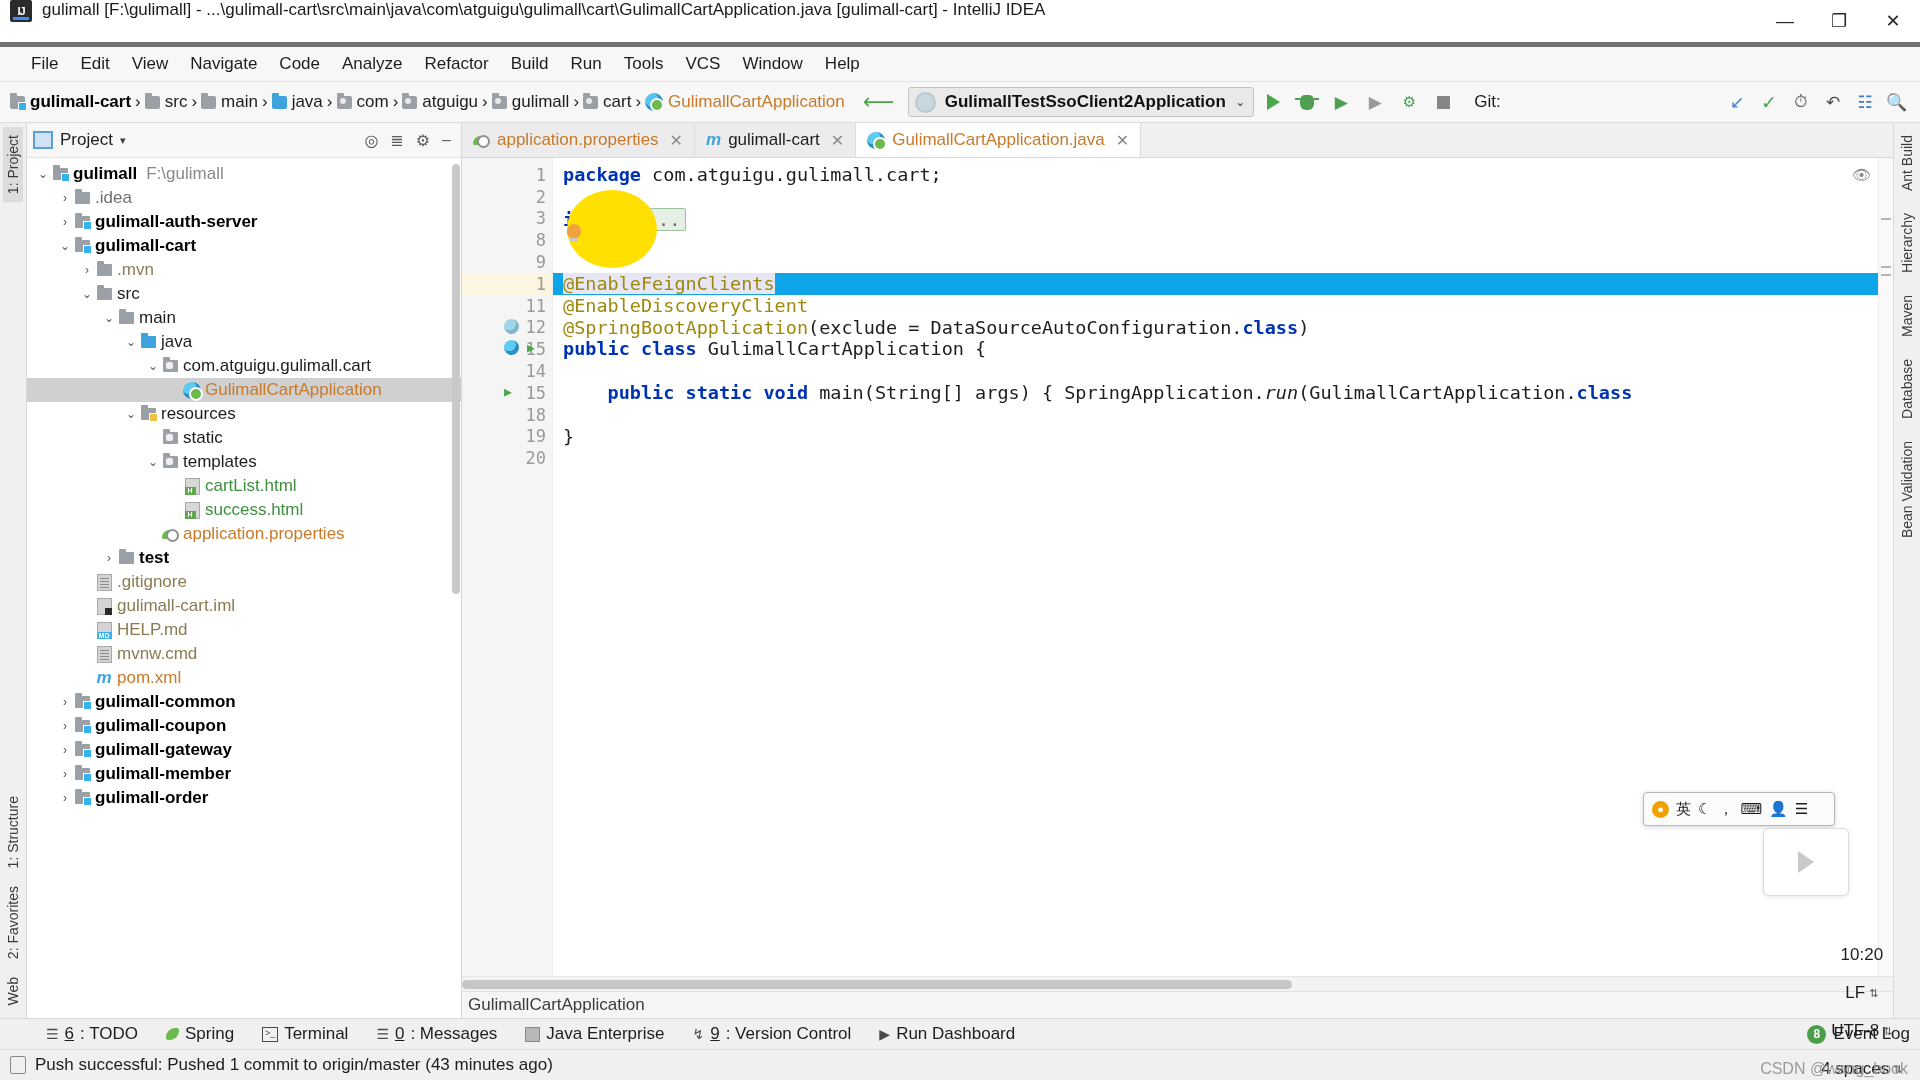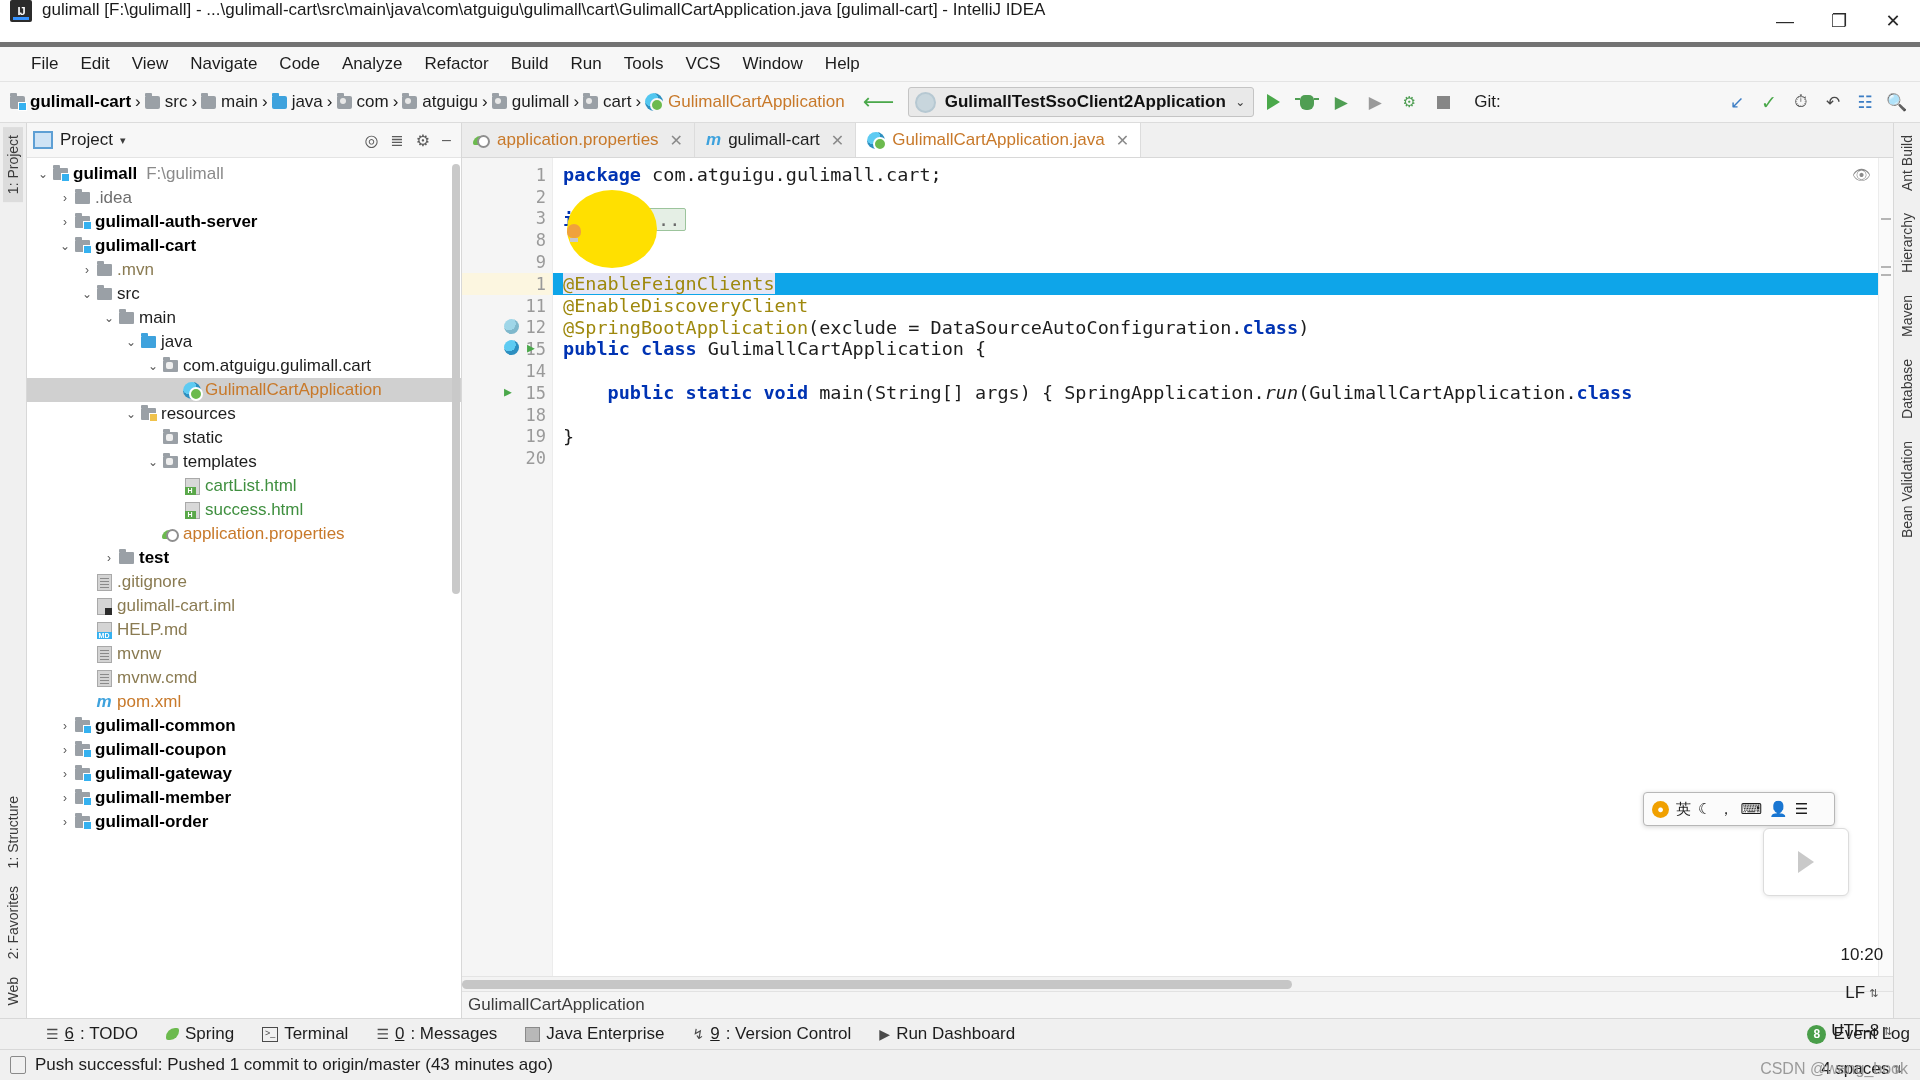--- a/index.html
+++ b/index.html
@@ -490,27 +490,20 @@
             <span class="ticon">
               <span class="doc md"></span>
             </span>
             <span class="lbl tan">HELP.md</span>
           </div>
           <div class="row" style="padding-left: 52px;">
             <span class="arrow none">&nbsp;</span>
             <span class="ticon">
               <span class="doc"></span>
             </span>
-            <span class="lbl tan">mvnw</span>
-          </div>
-          <div class="row" style="padding-left: 52px;">
-            <span class="arrow none">&nbsp;</span>
-            <span class="ticon">
-              <span class="doc"></span>
-            </span>
             <span class="lbl tan">mvnw.cmd</span>
           </div>
           <div class="row" style="padding-left: 52px;">
             <span class="arrow none">&nbsp;</span>
             <span class="ticon">
               <span class="m-icon">m</span>
             </span>
             <span class="lbl orange">pom.xml</span>
           </div>
           <div class="row" style="padding-left: 30px;">

